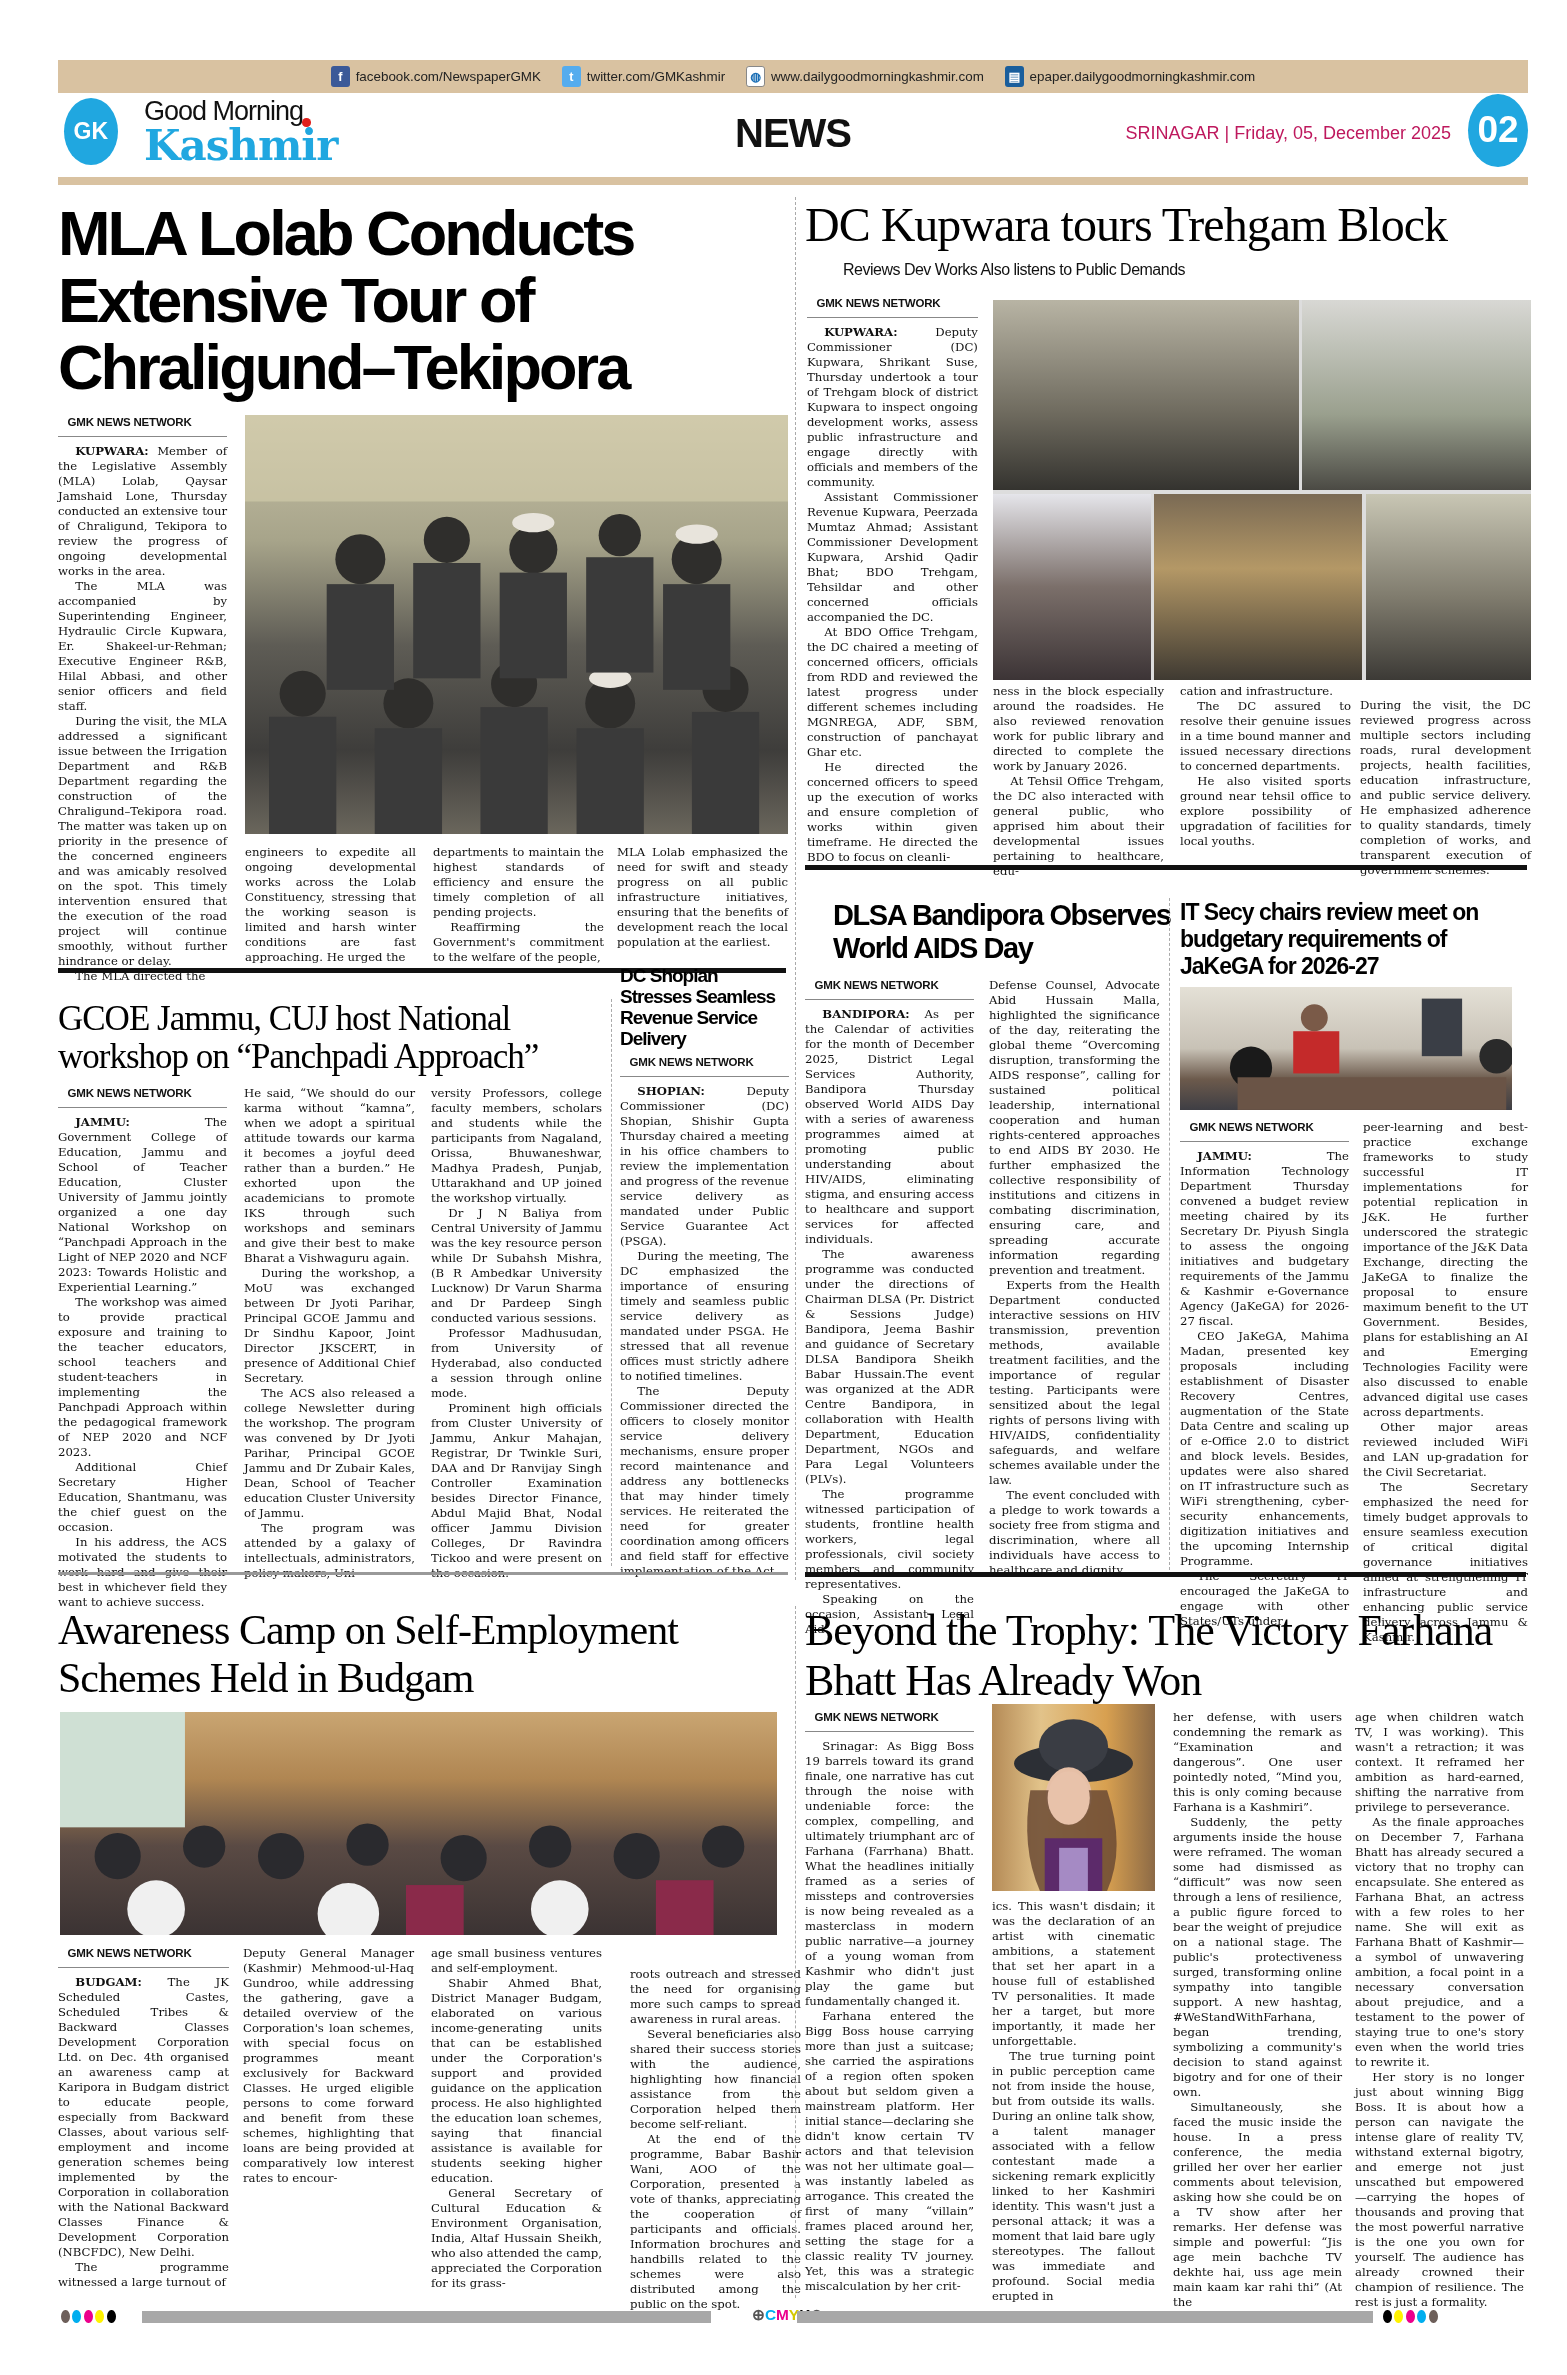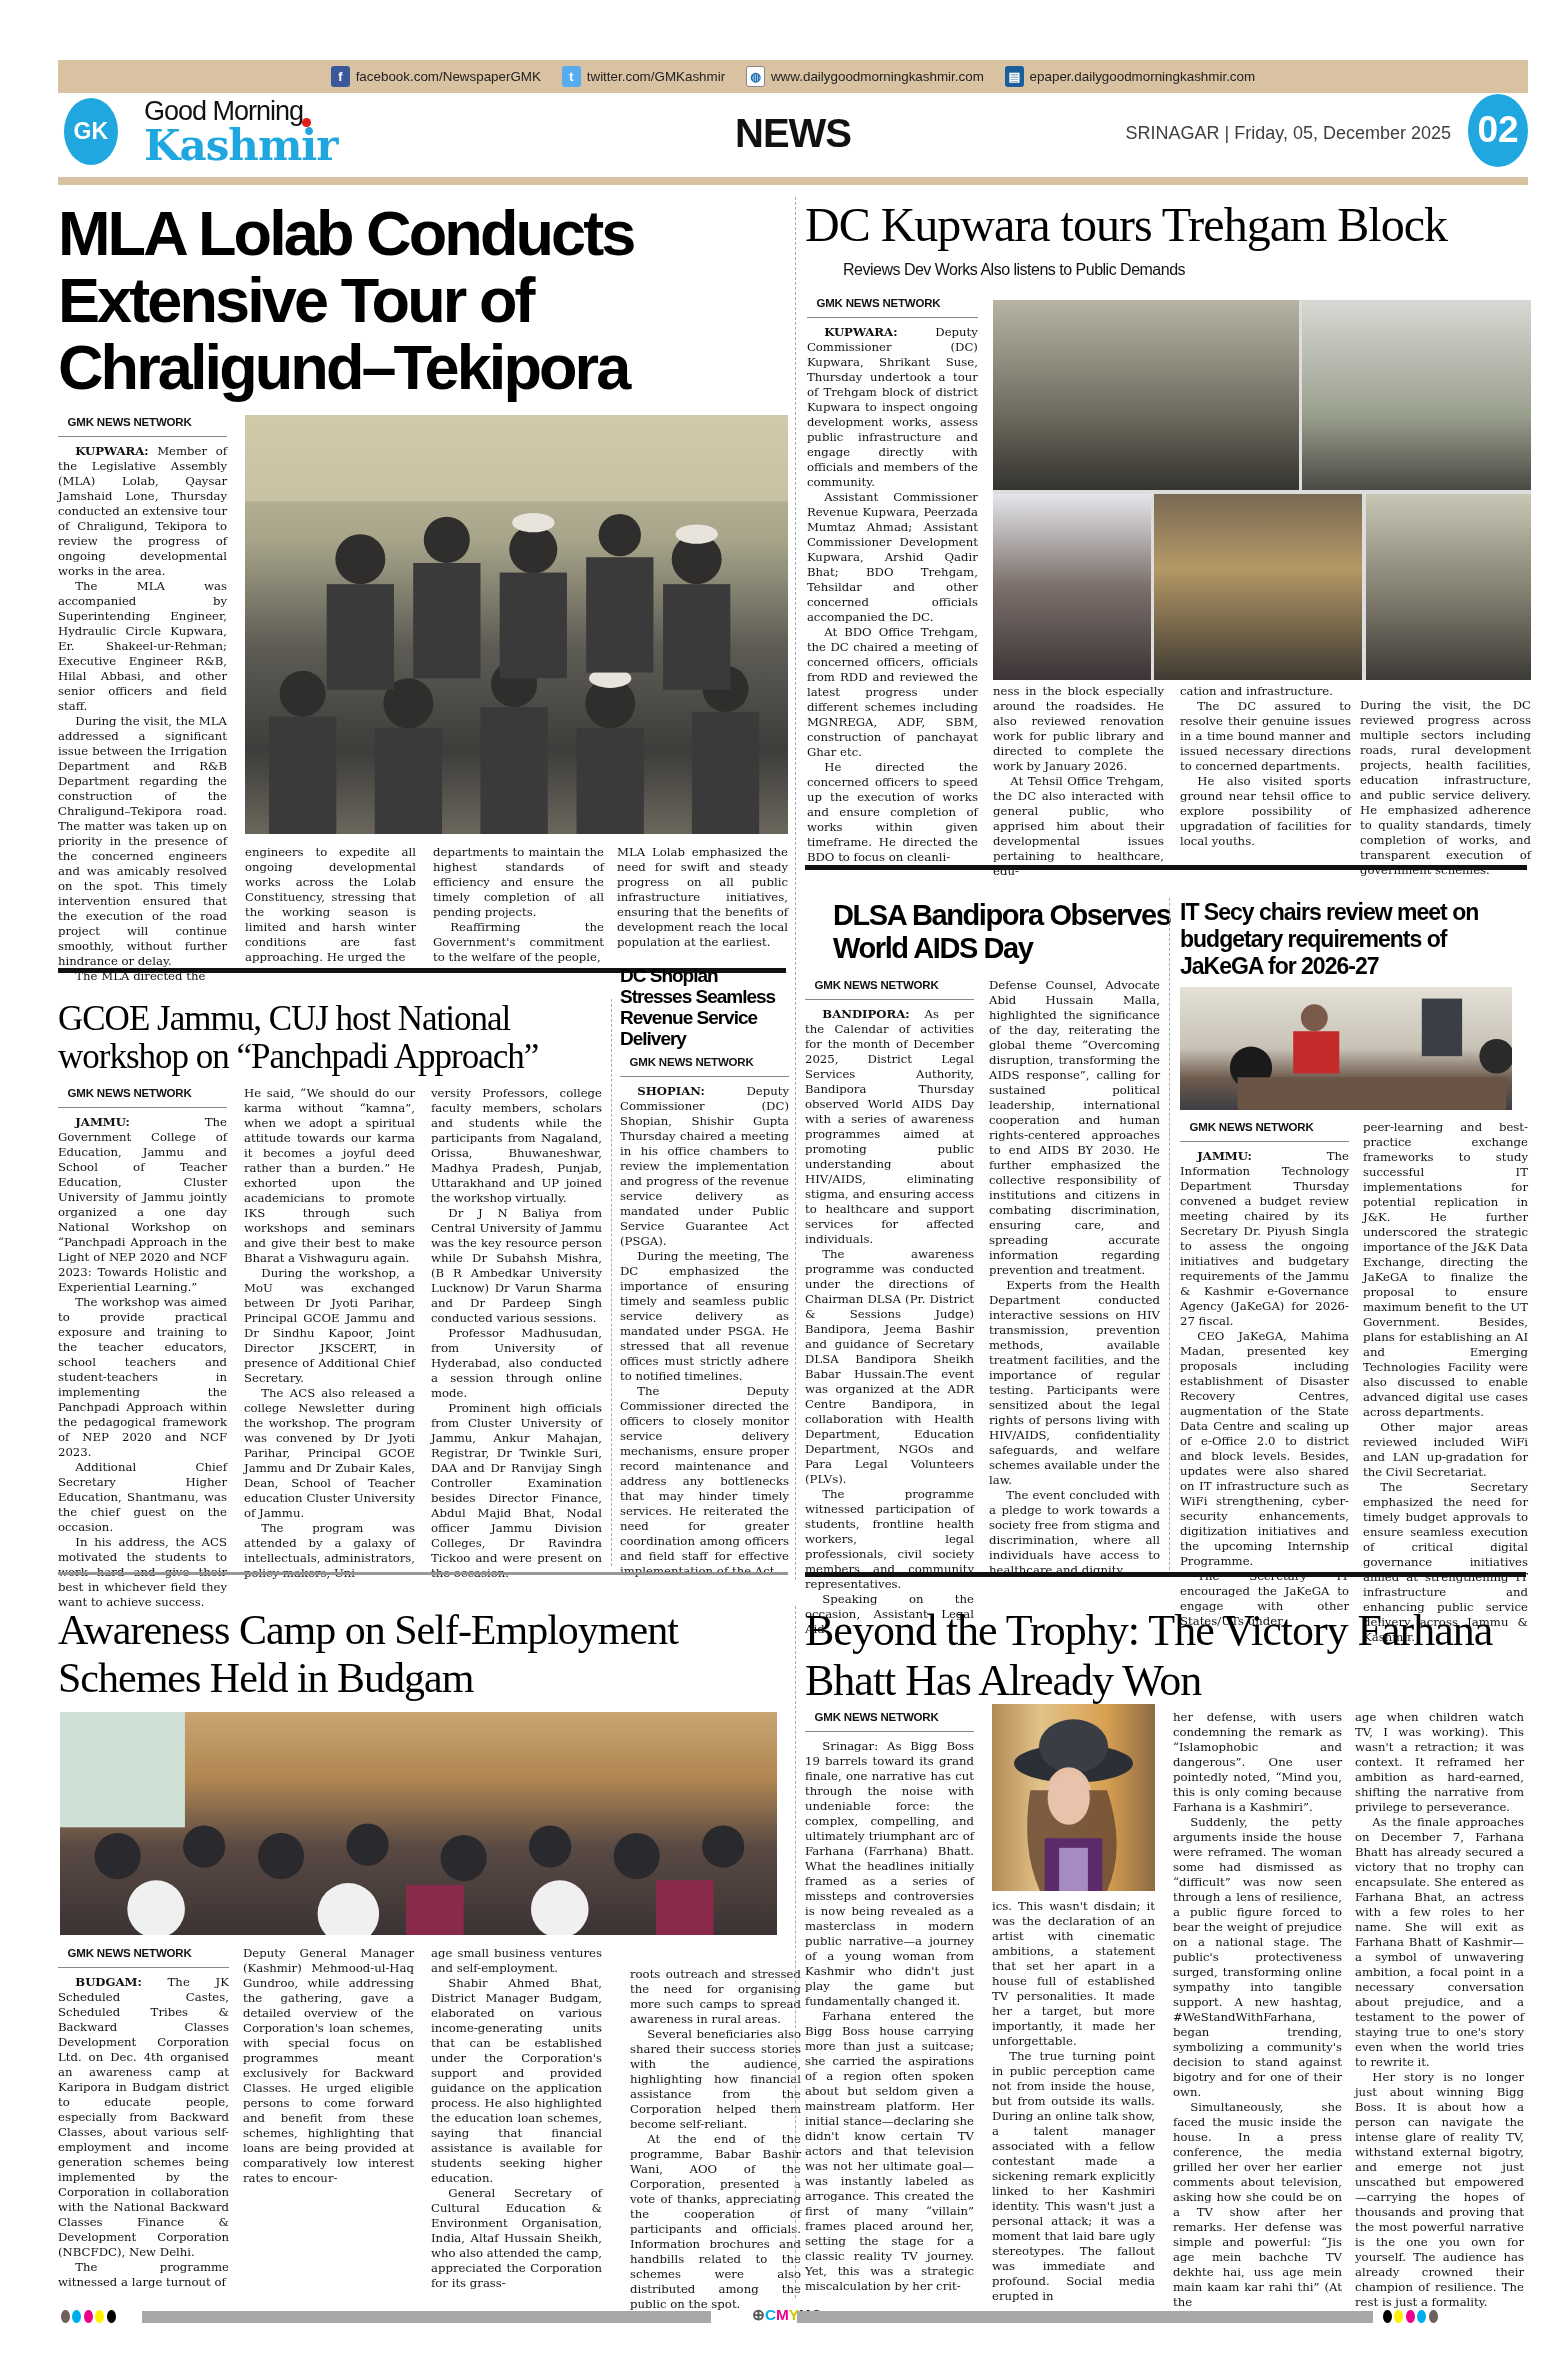--- a/index.html
+++ b/index.html
@@ -10,21 +10,21 @@
   .topbar .soc { display: flex; align-items: center; gap: 5.8px; }
   .topbar .ic { width: 19px; height: 21px; border-radius: 2.9px; display: inline-flex; align-items: center; justify-content: center; color: #fff; font-weight: bold; font-size: 12.5px; }
   .ic.fb { background: #3b5998; } .ic.tw { background: #55acee; } .ic.web { background: #fff; color:#1a6eb5; border:1px solid #888; } .ic.ep { background: #1a5e9c; }
 
   .masthead { position: absolute; left: 58px; top: 92px; width: 1470px; height: 85px; }
   .logo-circle { position: absolute; left: 5.8px; top: 5.8px; width: 54px; height: 67px; border-radius: 50%; background: #20a7e0; color: #fff; font-family: "Liberation Sans", sans-serif; font-weight: bold; font-size: 23px; display: flex; align-items: center; justify-content: center; }
   .logo-gm { position: absolute; left: 86px; top: 3.8px; font-family: "Liberation Sans", sans-serif; font-size: 27px; color: #111; letter-spacing: -1px; }
   .logo-k { position: absolute; left: 86px; top: 29px; font-family: "DejaVu Serif", serif; font-weight: bold; font-size: 42px; color: #20a7e0; letter-spacing: -1px; }
   .logo-dot { position: absolute; left: 244px; top: 26px; width: 8.6px; height: 8.6px; border-radius: 50%; background: #e0201c; }
   .section-name { position: absolute; left: 677px; top: 19px; font-family: "Liberation Sans", sans-serif; font-weight: bold; font-size: 40px; letter-spacing: -1px; }
-  .dateline { position: absolute; right: 77px; top: 31px; font-family: "Liberation Sans", sans-serif; font-size: 18px; color: #404040; }
+  .dateline { position: absolute; right: 77px; top: 31px; font-family: "Liberation Sans", sans-serif; font-size: 18px; color: #be185d; }
   .pageno { position: absolute; right: 0; top: 1.9px; width: 60px; height: 73px; border-radius: 50%; background: #20a7e0; color: #fff; font-family: "Liberation Sans", sans-serif; font-weight: bold; font-size: 37px; display: flex; align-items: center; justify-content: center; }
   .mast-rule { position: absolute; left: 58px; top: 177px; width: 1470px; height: 7.7px; background: #d9c2a1; }
 
   .story { position: absolute; }
   .col { position: absolute; font-size: 11.7px; line-height: 15px; text-align: justify; hyphens: auto; }
   .col p { text-indent: 17.3px; }
   .col p:first-child { text-indent: 0; }
   .dateline-b { font-weight: bold; }
   .byline { font-family: "Liberation Sans", sans-serif; font-weight: bold; font-size: 11.5px; letter-spacing: -0.2px; padding: 0 0 5.8px 9.6px; border-bottom: 1.4px solid #888; margin-bottom: 7.7px; }
   .hl-sans { font-family: "Liberation Sans", sans-serif; font-weight: bold; letter-spacing: -1.9px; color: #000; }
@@ -302,21 +302,21 @@
       <ellipse cx="80" cy="98" rx="22" ry="28" fill="#e8c2aa"></ellipse>
       <rect x="55" y="140" width="60" height="55" fill="#5c2a6a"></rect>
       <rect x="70" y="150" width="30" height="45" fill="#a58ac4"></rect>
     </svg>
   </div>
   <div class="col" style="left:187px;top:293px;width:163px;">
       <p style="text-indent:0">ics. This wasn't disdain; it was the declaration of an artist with cinematic ambitions, a statement that set her apart in a house full of established TV personalities. It made her a target, but more importantly, it made her unforgettable.</p>
       <p>The true turning point in public perception came not from inside the house, but from outside its walls. During an online talk show, a talent manager associated with a fellow contestant made a sickening remark explicitly linked to her Kashmiri identity. This wasn't just a personal attack; it was a moment that laid bare ugly stereotypes. The fallout was immediate and profound. Social media erupted in</p>
     </div>
   <div class="col" style="left:368px;top:104px;width:169px;">
-      <p style="text-indent:0">her defense, with users condemning the remark as “Islamophobic and dangerous”. One user pointedly noted, “Mind you, this is only coming because Farhana is a Kashmiri”.</p>
+      <p style="text-indent:0">her defense, with users condemning the remark as “Examination and dangerous”. One user pointedly noted, “Mind you, this is only coming because Farhana is a Kashmiri”.</p>
       <p>Suddenly, the petty arguments inside the house were reframed. The woman some had dismissed as “difficult” was now seen through a lens of resilience, a public figure forced to bear the weight of prejudice on a national stage. The public's protectiveness surged, transforming online sympathy into tangible support. A new hashtag, #WeStandWithFarhana, began trending, symbolizing a community's decision to stand against bigotry and for one of their own.</p>
       <p>Simultaneously, she faced the music inside the house. In a press conference, the media grilled her over her earlier comments about television, asking how she could be on a TV show after her remarks. Her defense was simple and powerful: “Jis age mein bachche TV dekhte hai, uss age mein main kaam kar rahi thi” (At the</p>
     </div>
   <div class="col" style="left:550px;top:104px;width:169px;">
       <p style="text-indent:0">age when children watch TV, I was working). This wasn't a retraction; it was context. It reframed her ambition as hard-earned, shifting the narrative from privilege to perseverance.</p>
       <p>As the finale approaches on December 7, Farhana Bhatt has already secured a victory that no trophy can encapsulate. She entered as Farhana Bhat, an actress with a few roles to her name. She will exit as Farhana Bhatt of Kashmir—a symbol of unwavering ambition, a focal point in a necessary conversation about prejudice, and a testament to the power of staying true to one's story even when the world tries to rewrite it.</p>
       <p>Her story is no longer just about winning Bigg Boss. It is about how a person can navigate the intense glare of reality TV, withstand external bigotry, and emerge not just unscathed but empowered—carrying the hopes of thousands and proving that the most powerful narrative is the one you own for yourself. The audience has already crowned their champion of resilience. The rest is just a formality.</p>
     </div>
 </div>
 

